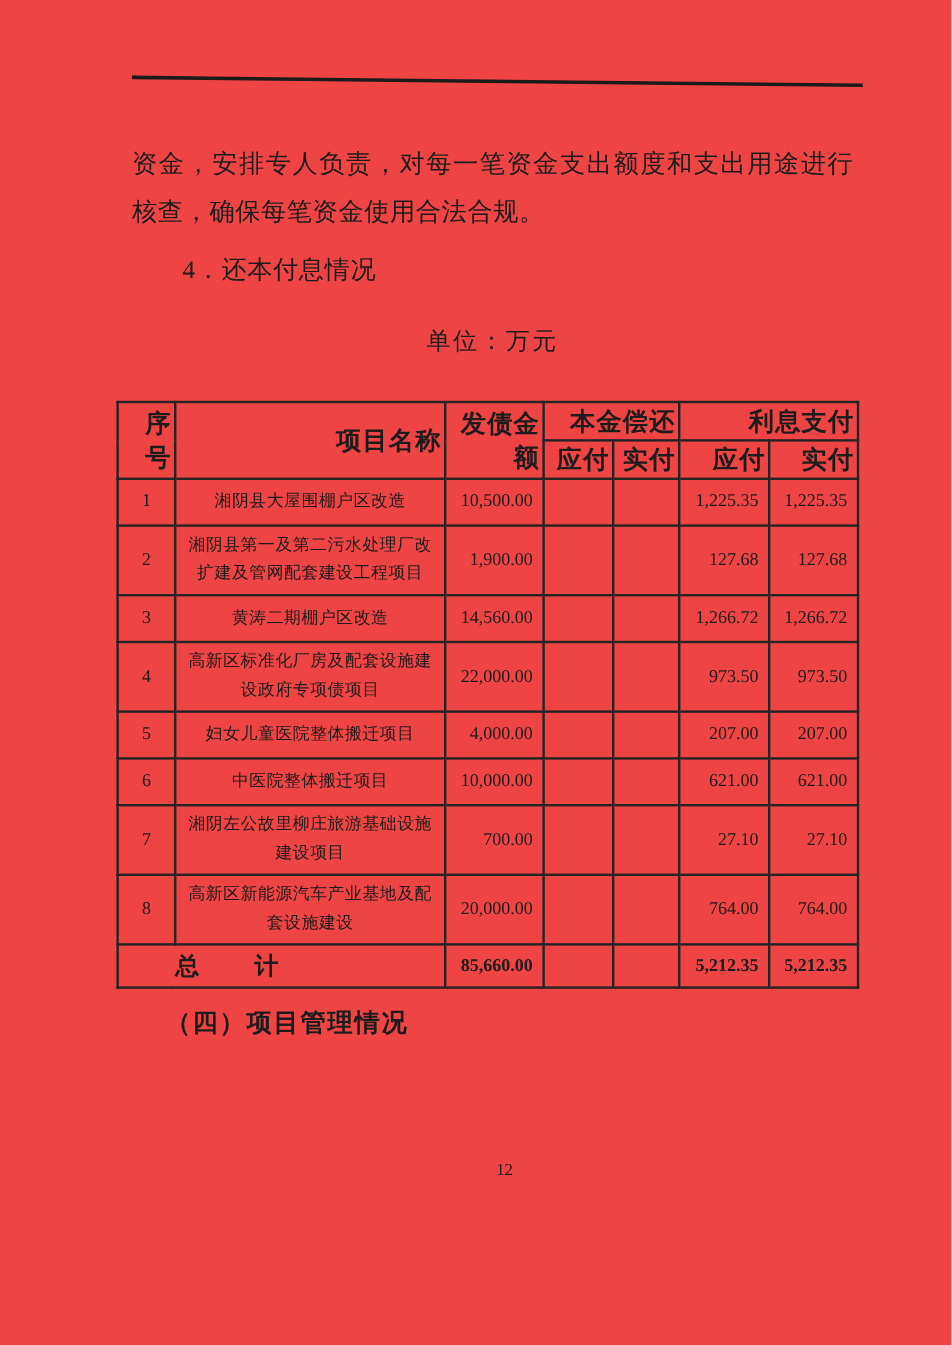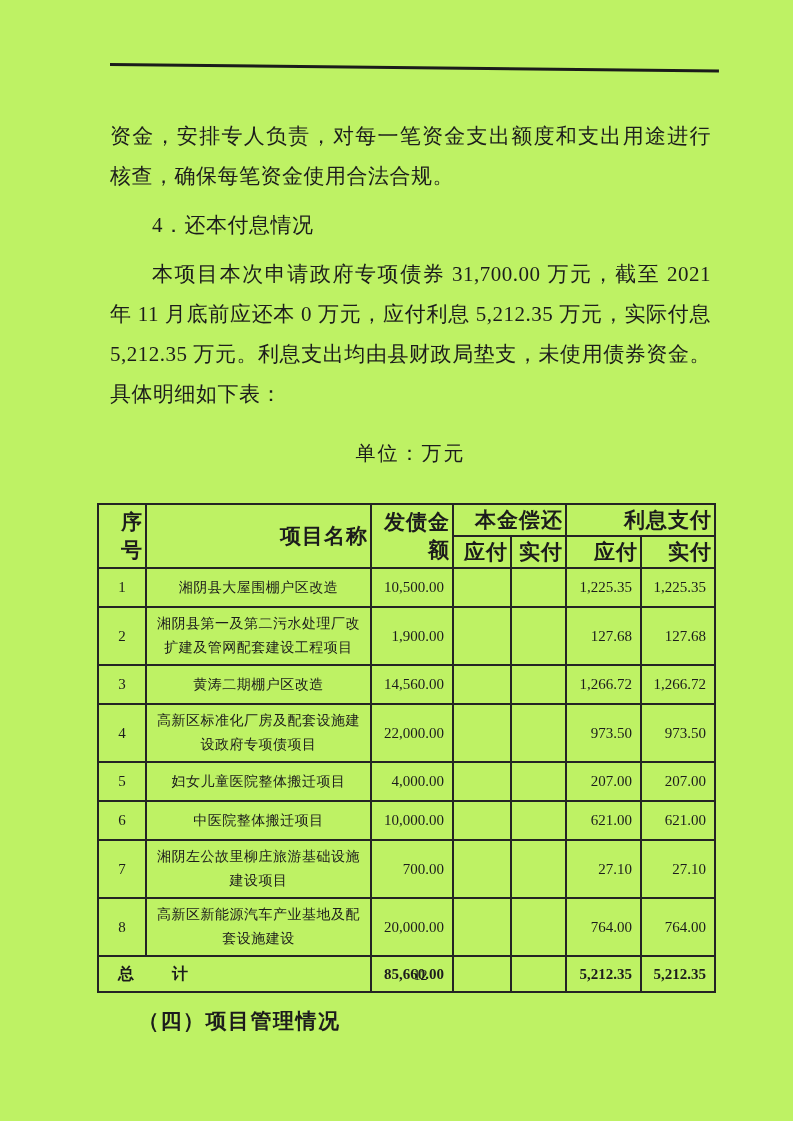--- a/index.html
+++ b/index.html
@@ -1,20 +1,20 @@
 <!DOCTYPE html>
 <html><head>
 <meta charset="utf-8">
 <style>
   html, body { margin: 0; padding: 0; background: #ffffff; }
   .page {
     position: relative;
     width: 793px;
     height: 1121px;
-    background: #bef264;
+    background: #ef4444;
     outline: 1px solid #dcdcdc;
     overflow: hidden;
     font-family: "Liberation Serif", "DejaVu Serif", serif;
     color: #1c1c1c;
   }
   .scan-line {
     position: absolute;
     left: 110px;
     top: 63px;
     width: 609px;
@@ -74,22 +74,22 @@
     letter-spacing: 0.5px;
   }
   .debt-table td.num {
     text-align: right;
     font-size: 15px;
     padding: 2px 8px 2px 2px;
   }
   .debt-table tr.total-row td { height: 30px; }
   .debt-table td.total-label {
     text-align: left;
-    padding-left: 19px;
-    font-size: 16px;
+    padding-left: 47px;
+    font-size: 20px;
     font-weight: bold;
     letter-spacing: 2px;
   }
   .debt-table tr.total-row td.num { font-weight: bold; }
   .section-heading {
     margin-top: 14px;
     padding-left: 28px;
     font-size: 21px;
     font-weight: bold;
     letter-spacing: 1.5px;
@@ -106,21 +106,20 @@
 </style>
 </head>
 <body>
 
 <div class="page">
   <div class="scan-line"></div>
 
   <div class="content">
     <p class="body">资金，安排专人负责，对每一笔资金支出额度和支出用途进行核查，确保每笔资金使用合法合规。</p>
     <p class="body indent">4．还本付息情况</p>
-    <p class="body indent">本项目本次申请政府专项债券 31,700.00 万元，截至 2021 年 11 月底前应还本 0 万元，应付利息 5,212.35 万元，实际付息 5,212.35 万元。利息支出均由县财政局垫支，未使用债券资金。具体明细如下表：</p>
 
     <div class="unit-line">单位：万元</div>
 
     <table class="debt-table">
       <colgroup>
         <col style="width:48px">
           <col style="width:225px">
           <col style="width:82px">
         <col style="width:58px">
           <col style="width:55px">

